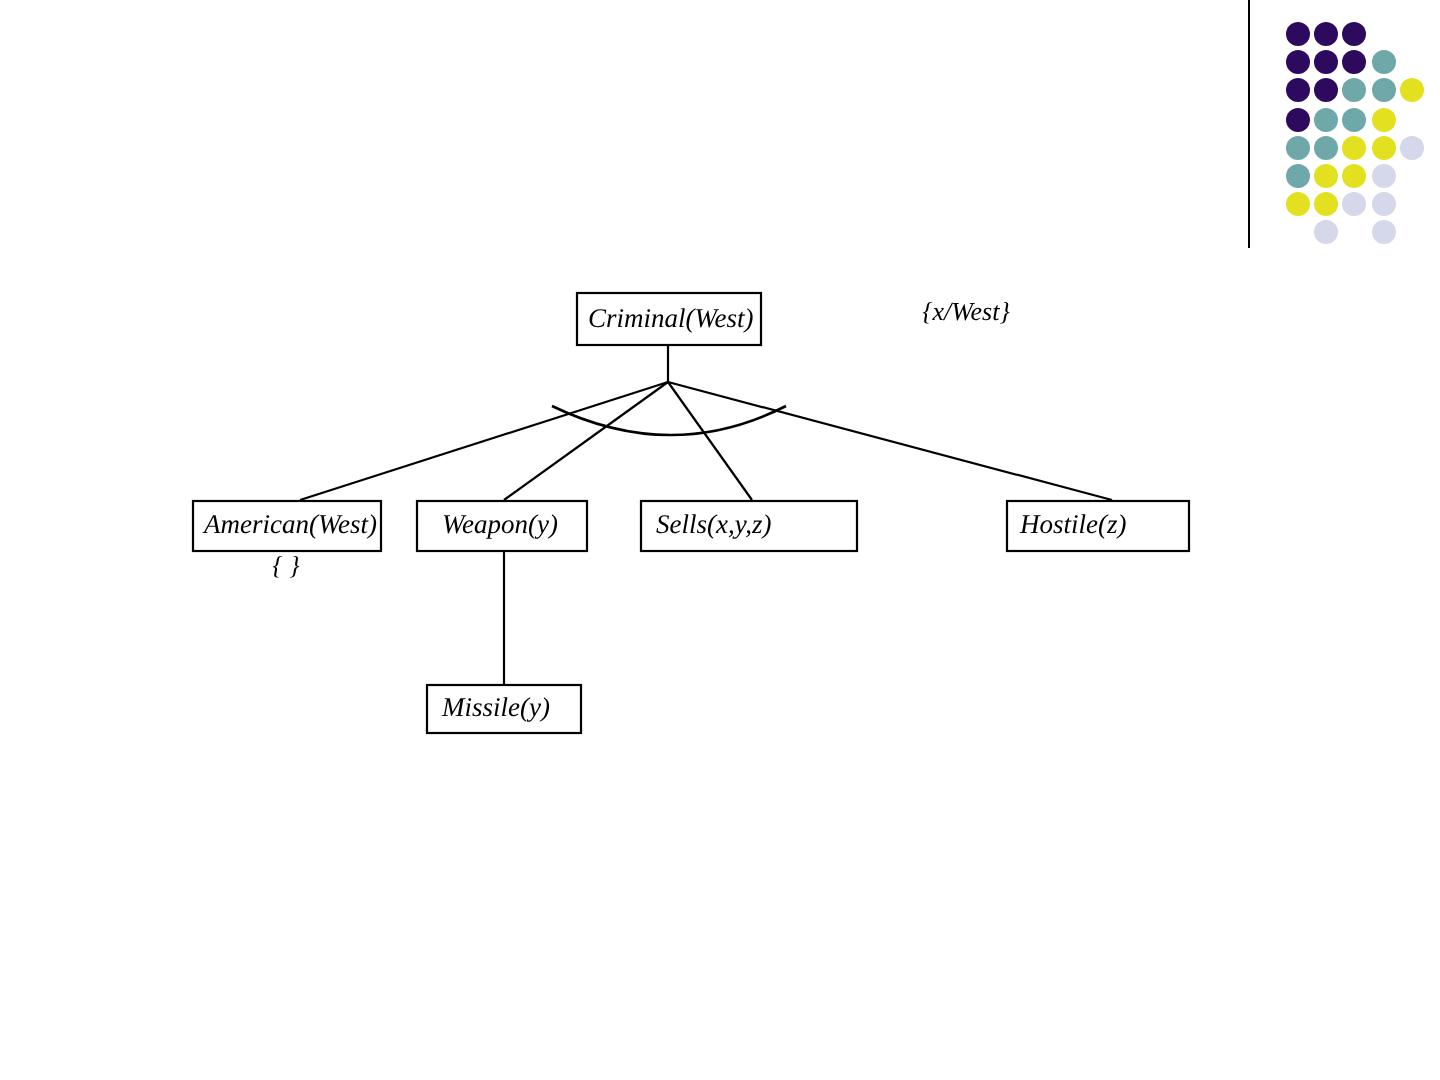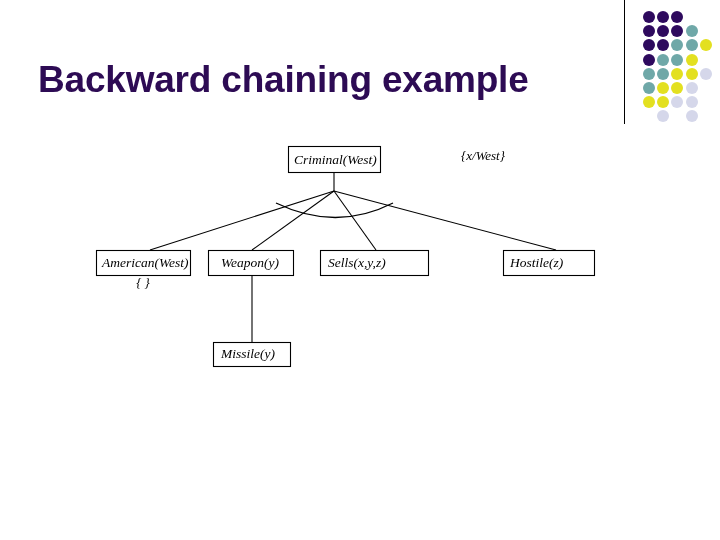--- a/index.html
+++ b/index.html
@@ -101,21 +101,20 @@
     stroke: #000000;
     stroke-width: 1.3;
     fill: none;
   }
 </style>
 </head>
 <body>
 
 <div id="slide">
 
-  <div id="slide-title">Backward chaining example</div>
 
   <div id="header-divider"></div>
 
   <div id="logo-dots">
       <div class="dot" style="left: 0px; top: 0px; background: rgb(46, 10, 94);"></div>
       <div class="dot" style="left: 14.2px; top: 0px; background: rgb(46, 10, 94);"></div>
       <div class="dot" style="left: 28.4px; top: 0px; background: rgb(46, 10, 94);"></div>
       <div class="dot" style="left: 0px; top: 14.2px; background: rgb(46, 10, 94);"></div>
       <div class="dot" style="left: 14.2px; top: 14.2px; background: rgb(46, 10, 94);"></div>
       <div class="dot" style="left: 28.4px; top: 14.2px; background: rgb(46, 10, 94);"></div>

